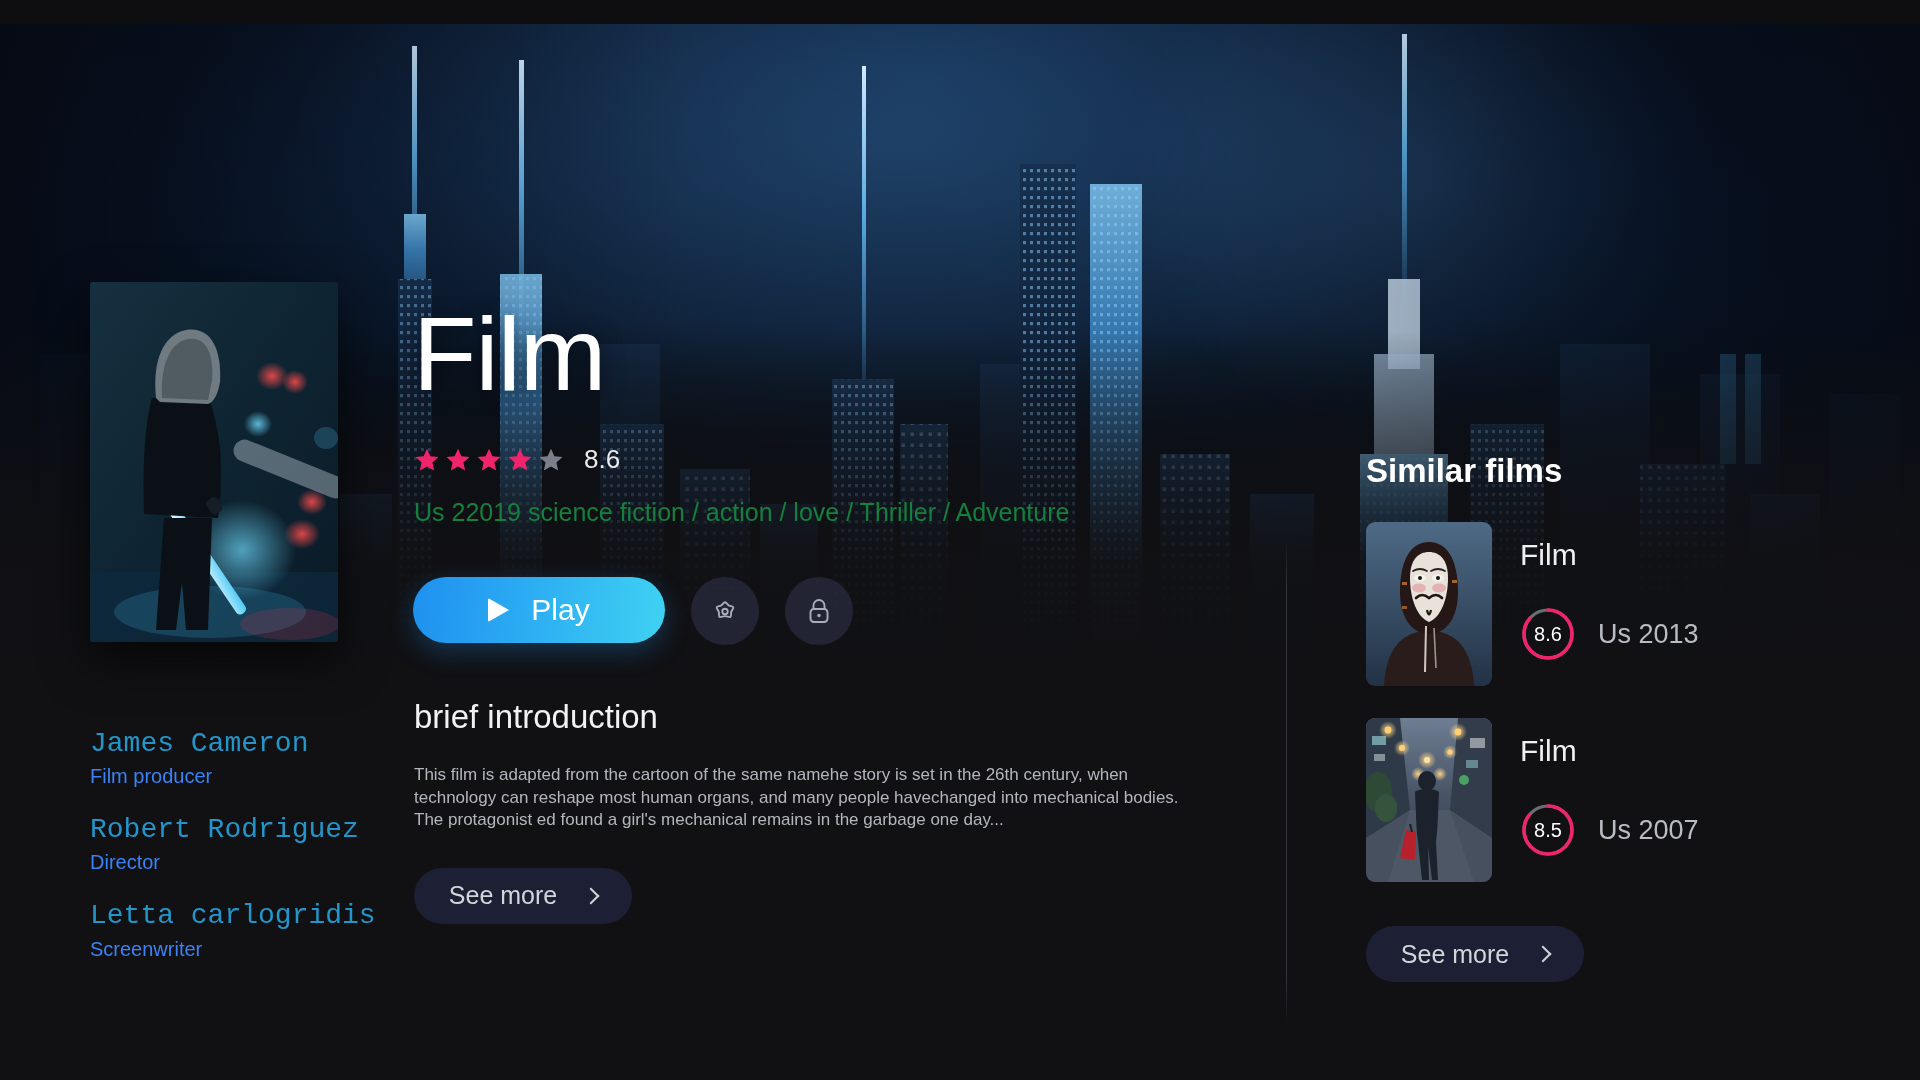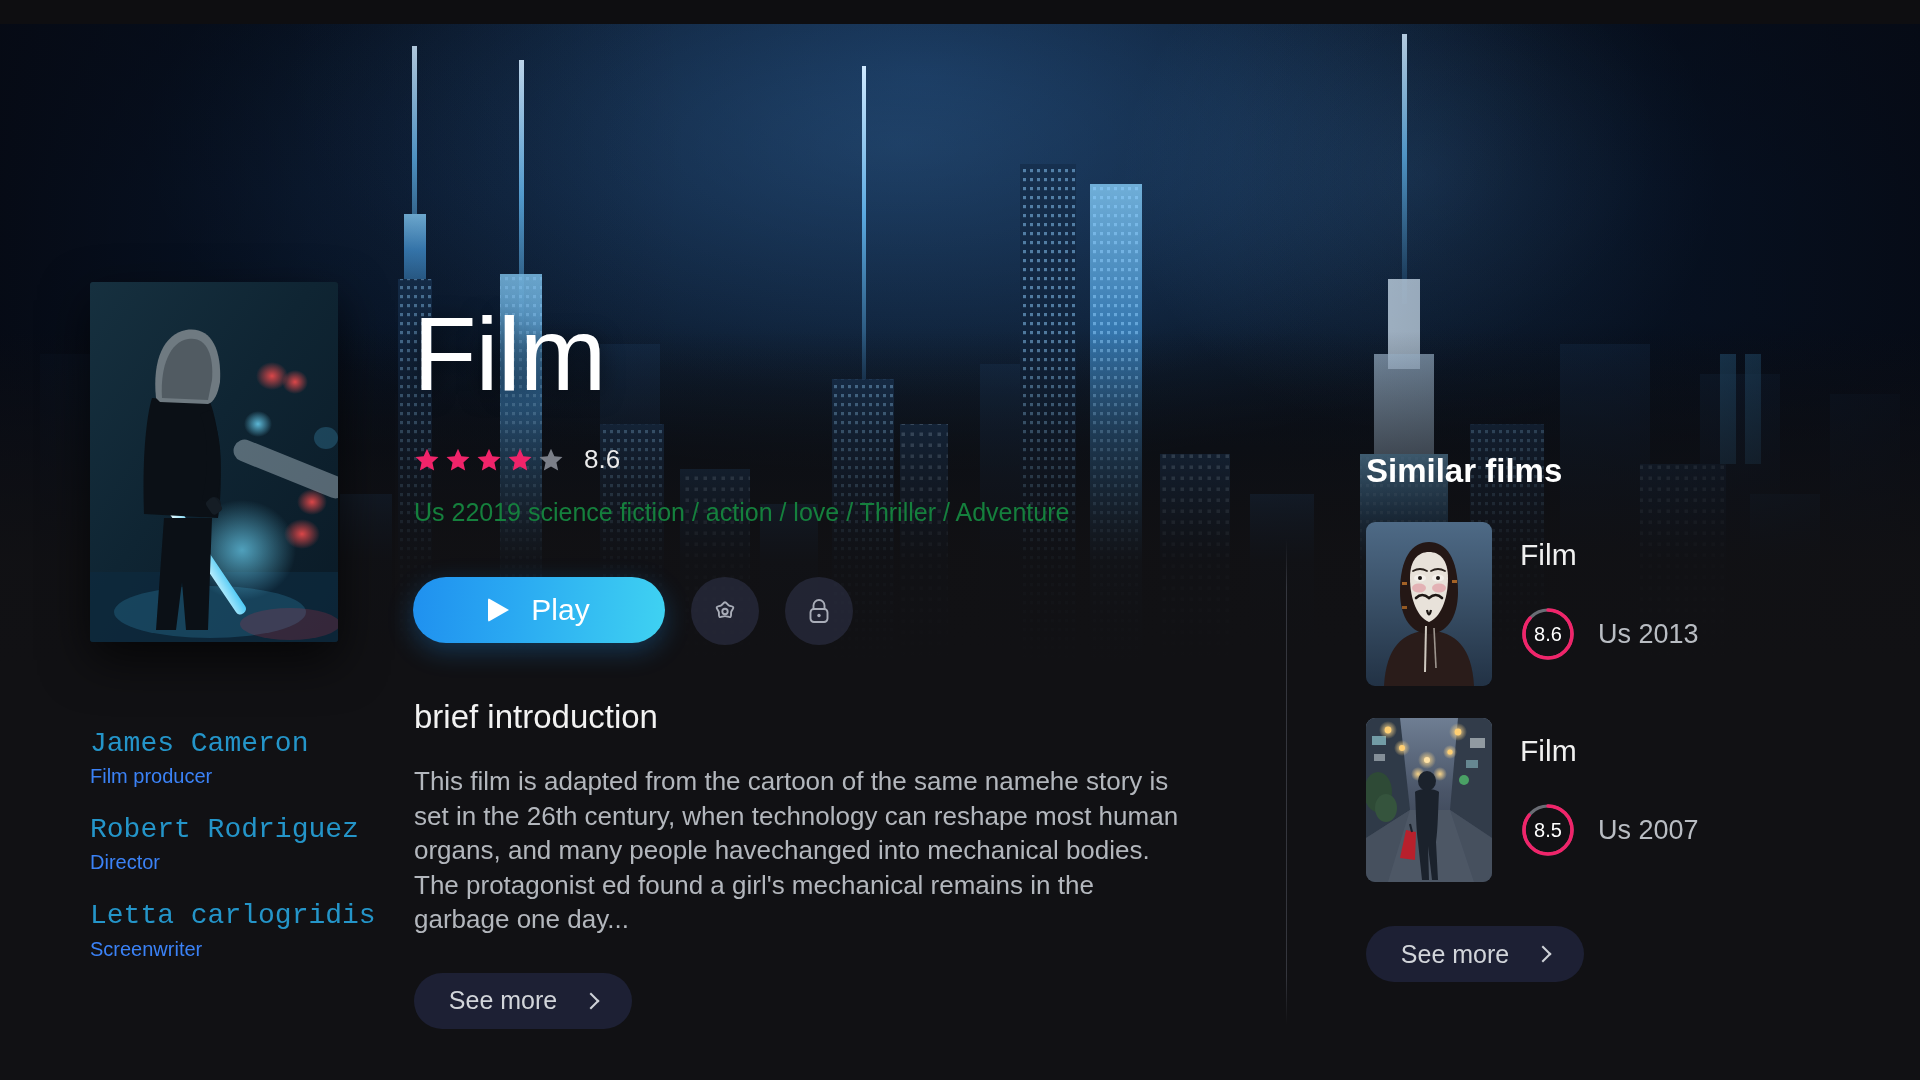--- a/index.html
+++ b/index.html
@@ -79,21 +79,21 @@
   .h2 { font-size:33px; font-weight:400; color:#f2f2f2; }
   .person { margin-top:26px; }
   .person:first-of-type { margin-top:30px; }
   .person-name { font-size:28px; font-weight:400; color:#2495c9; line-height:1.15; cursor:pointer;font-family:Liberation Mono, monospace; }
   .person-role { font-size:20px; font-weight:400; color:#3b82f6; margin-top:5px; }
 
   
   .sec-intro { position:absolute; left:414px; top:674px; z-index:9; width:772px; }
   .intro-body {
     margin-top:28px;
-    font-size:26px; line-height:1.33; font-weight:300; color:#b3b7bd;
+    font-size:17px; line-height:1.33; font-weight:300; color:#b3b7bd;
   }
   .pill {
     margin-top:36px;
     height:56px; min-width:218px; padding:16px 30px; border:0; cursor:pointer;
     border-radius:28px; background:#1d2034;
     display:inline-flex; align-items:center; justify-content:center; gap:28px;
   }
   .pill-label { font-size:25px; font-weight:300; color:#d2d5da; }
   .chev { width:12px; height:12px; border-right:2.5px solid #cfd2d8; border-top:2.5px solid #cfd2d8; transform:rotate(45deg); }
 

